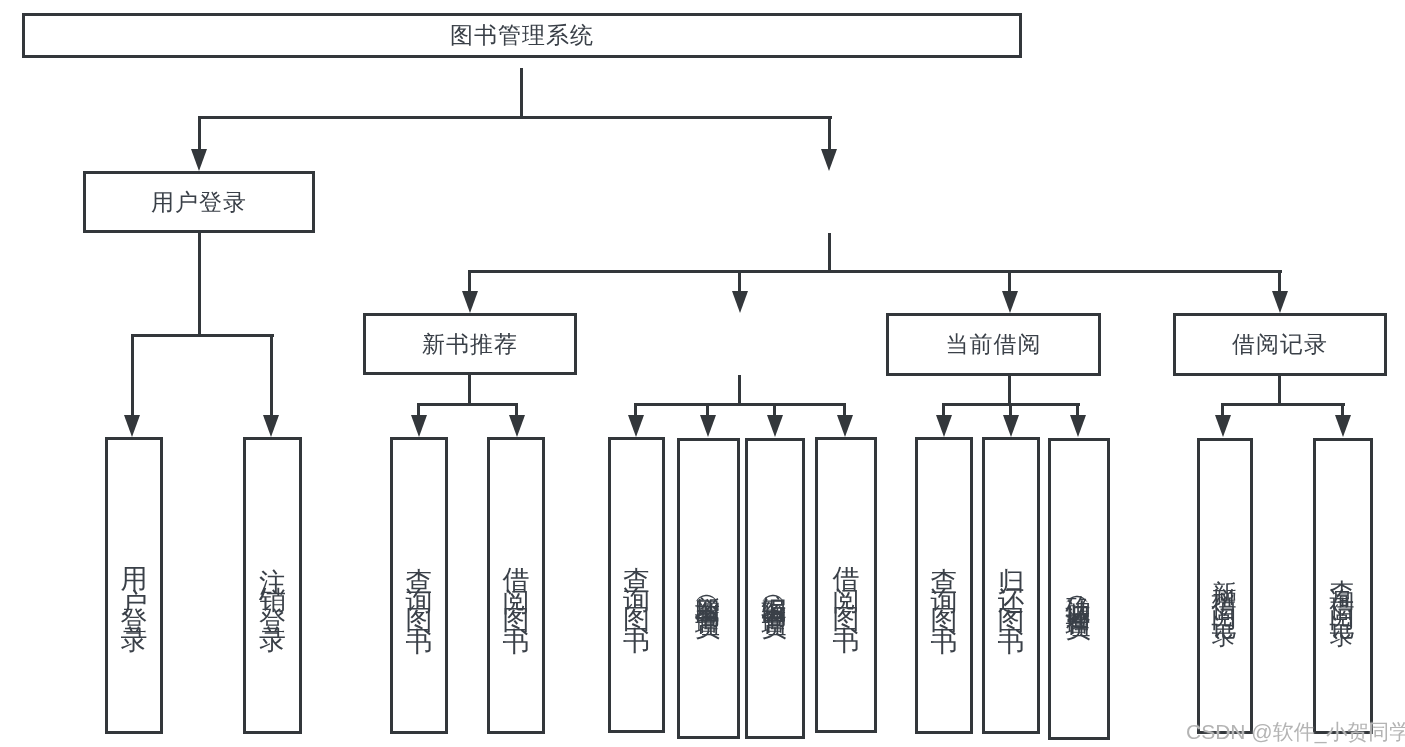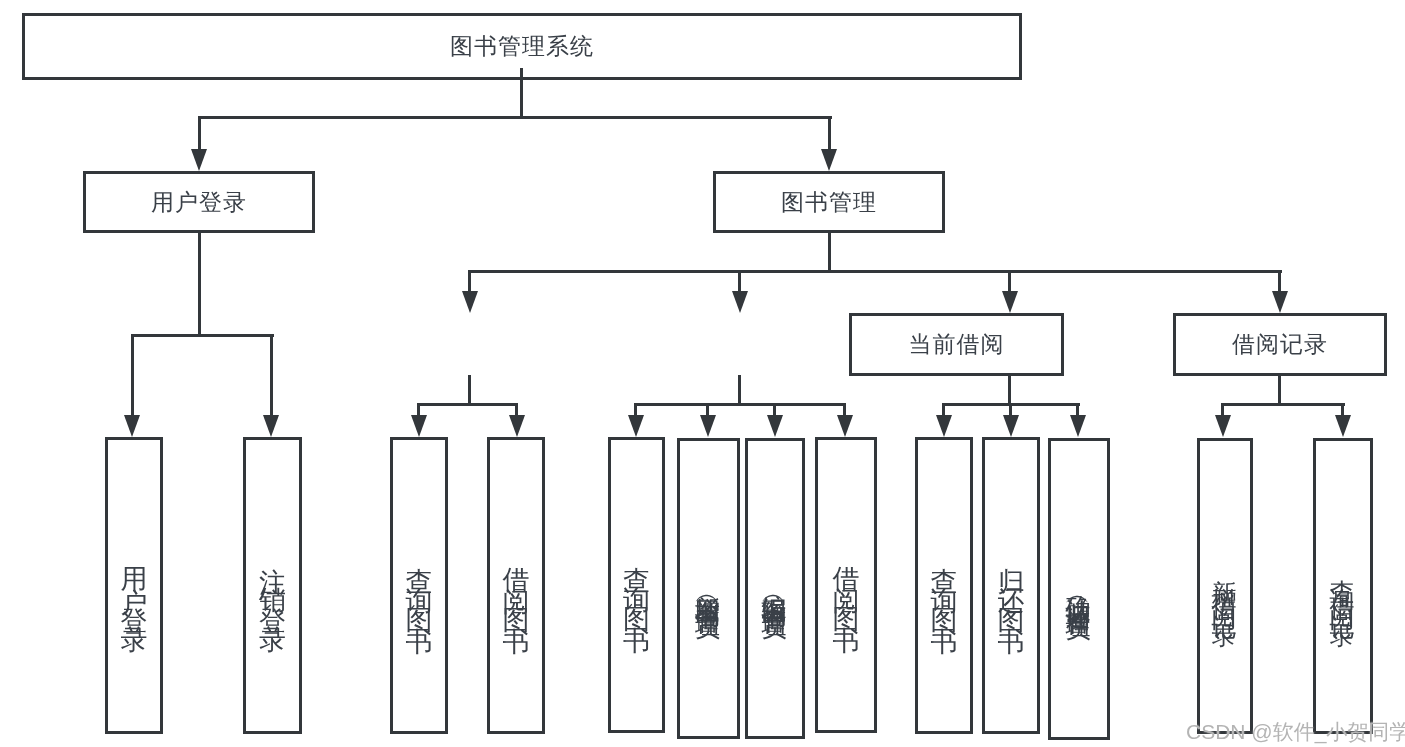--- a/index.html
+++ b/index.html
@@ -26,57 +26,57 @@
   .watermark {
     position:absolute; left:1186px; top:718px; font-size:21px;
     color:#b4b4b4; white-space:nowrap; z-index:10; text-shadow:0 0 2px #ffffff;
   }
 </style>
 </head>
 <body>
 
 <div id="canvas">
 
-  <div class="node h-node" style="left:22px;top:13px;width:1000px;height:67px">
+  <div class="node h-node" style="left:22px;top:13px;width:1000px;height:45px">
     <span>图书管理系统</span>
   </div>
 
   <div class="ln" style="left:520px;top:68px;width:3px;height:50px"></div>
   <div class="ln" style="left:198px;top:116px;width:634px;height:3px"></div>
   <div class="ln" style="left:198px;top:116px;width:3px;height:38px"></div>
   <div class="ln" style="left:828px;top:116px;width:3px;height:38px"></div>
   <div class="arrow" style="left:191px;top:149px"></div>
   <div class="arrow" style="left:821px;top:149px"></div>
 
   <div class="node h-node" style="left:83px;top:171px;width:232px;height:62px">
     <span>用户登录</span>
-  </div>
-  <div class="node h-node" style="left:713px;top:171px;width:232px;height:62px">
-    <span>图书管理</span>
   </div>
 
   <div class="ln" style="left:198px;top:233px;width:3px;height:103px"></div>
   <div class="ln" style="left:131px;top:334px;width:143px;height:3px"></div>
   <div class="ln" style="left:131px;top:334px;width:3px;height:83px"></div>
   <div class="ln" style="left:270px;top:334px;width:3px;height:83px"></div>
   <div class="arrow" style="left:124px;top:415px"></div>
   <div class="arrow" style="left:263px;top:415px"></div>
 
   <div class="ln" style="left:828px;top:233px;width:3px;height:40px"></div>
   <div class="ln" style="left:468px;top:270px;width:814px;height:3px"></div>
   <div class="ln" style="left:468px;top:270px;width:3px;height:23px"></div>
   <div class="ln" style="left:738px;top:270px;width:3px;height:23px"></div>
   <div class="ln" style="left:1008px;top:270px;width:3px;height:23px"></div>
   <div class="ln" style="left:1278px;top:270px;width:3px;height:23px"></div>
   <div class="arrow" style="left:462px;top:291px"></div>
   <div class="arrow" style="left:732px;top:291px"></div>
   <div class="arrow" style="left:1002px;top:291px"></div>
   <div class="arrow" style="left:1272px;top:291px"></div>
 
-  <div class="node h-node" style="left:849px;top:313px;width:215px;height:63px">
+  <div class="node h-node" style="left:363px;top:313px;width:214px;height:62px">
+    <span>新书推荐</span>
+  </div>
+  <div class="node h-node" style="left:886px;top:313px;width:215px;height:63px">
     <span>当前借阅</span>
   </div>
   <div class="node h-node" style="left:1173px;top:313px;width:214px;height:63px">
     <span>借阅记录</span>
   </div>
 
   <div class="ln" style="left:468px;top:375px;width:3px;height:31px"></div>
   <div class="ln" style="left:417px;top:403px;width:101px;height:3px"></div>
   <div class="ln" style="left:417px;top:403px;width:3px;height:14px"></div>
   <div class="ln" style="left:515px;top:403px;width:3px;height:14px"></div>

